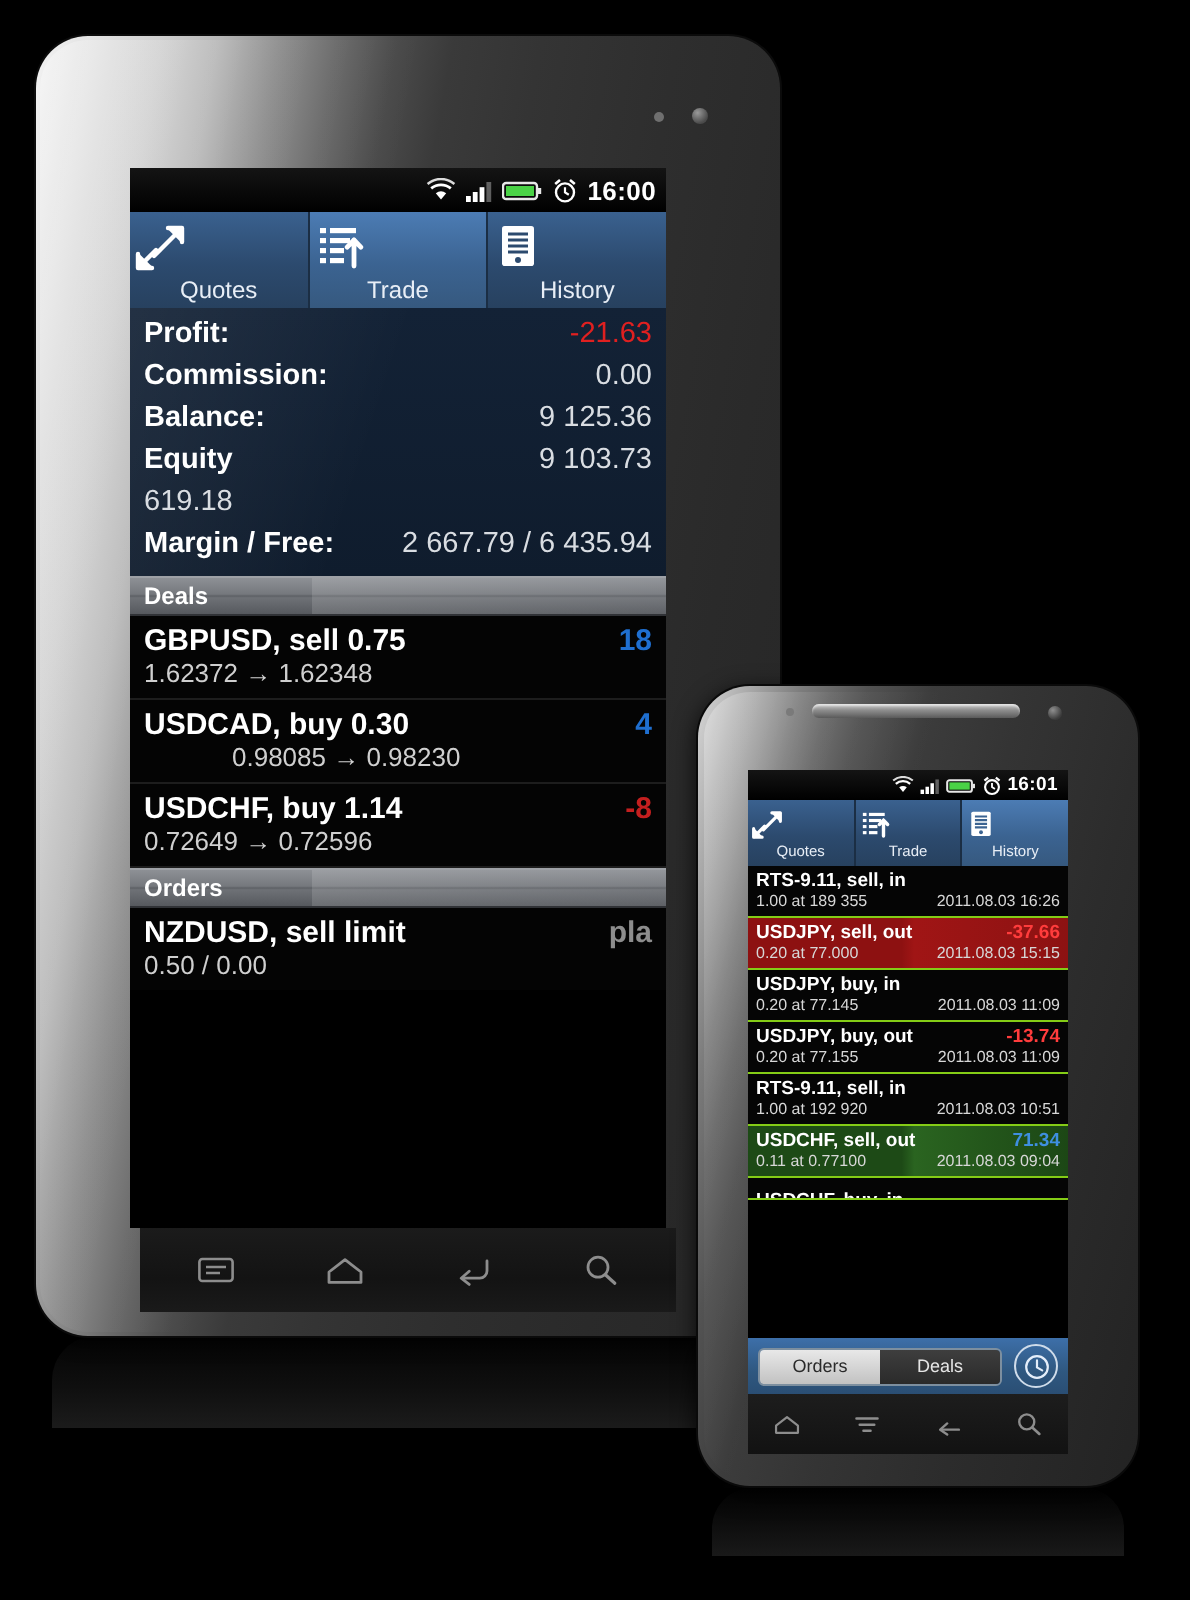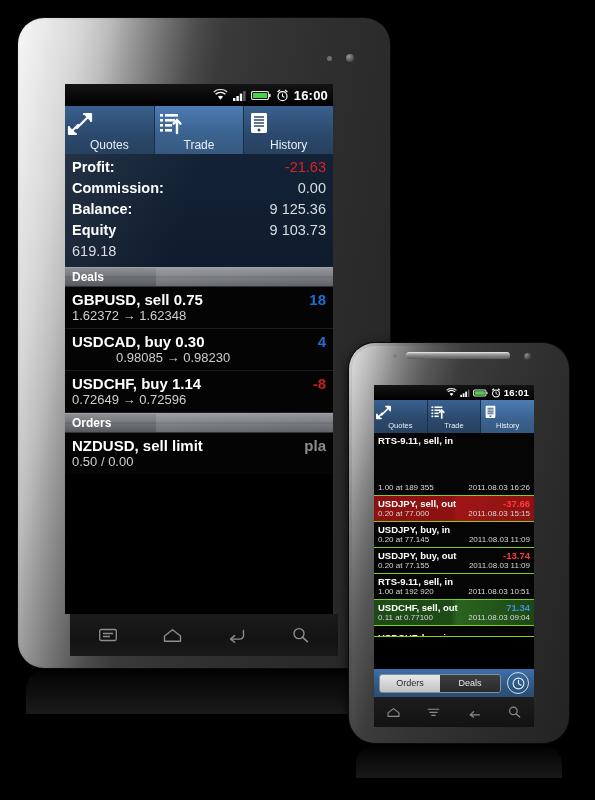--- a/index.html
+++ b/index.html
@@ -306,20 +306,24 @@
           <span class="skey">Balance:</span>
           <span class="sval">9 125.36</span>
         </div>
         <div class="srow" style="font-size:14.5px; line-height:21px;">
           <span class="skey">Equity</span>
           <span class="sval">9 103.73</span>
         </div>
         <div class="srow" style="font-size:14.5px; line-height:21px;">
           <span class="sval">619.18</span>
         </div>
+        <div class="srow" style="font-size:14.5px; line-height:21px;">
+          <span class="skey">Margin / Free:</span>
+          <span class="sval">2 667.79 / 6 435.94</span>
+        </div>
       </div>
 
       <div class="sechead" style="font-size:12px; line-height:18px; padding:0 7px;">
         <span>Deals</span>
       </div>
       <div class="drow">
         <div class="dtop">
           <span class="dsym" style="font-size:15px;">GBPUSD, sell 0.75</span>
           <span class="dval pos" style="font-size:15px;">18</span>
         </div>
@@ -466,21 +470,21 @@
         </div>
       </div>
 
       <div class="hrow plain">
         <div class="htop">
           <span class="hsym" style="font-size:9.5px;">RTS-9.11, sell, in</span>
           <span class="hprofit" style="font-size:9.5px;"></span>
         </div>
         <div class="hbot">
           <span class="hvol" style="font-size:8px;">1.00 at 189 355</span>
-          <span class="htime" style="font-size:8px;margin-top:37px;">2011.08.03 16:26</span>
+          <span class="htime" style="font-size:8px;">2011.08.03 16:26</span>
         </div>
       </div>
       <div class="hrow loss">
         <div class="htop">
           <span class="hsym" style="font-size:9.5px;">USDJPY, sell, out</span>
           <span class="hprofit neg" style="font-size:9.5px;">-37.66</span>
         </div>
         <div class="hbot">
           <span class="hvol" style="font-size:8px;">0.20 at 77.000</span>
           <span class="htime" style="font-size:8px;">2011.08.03 15:15</span>

